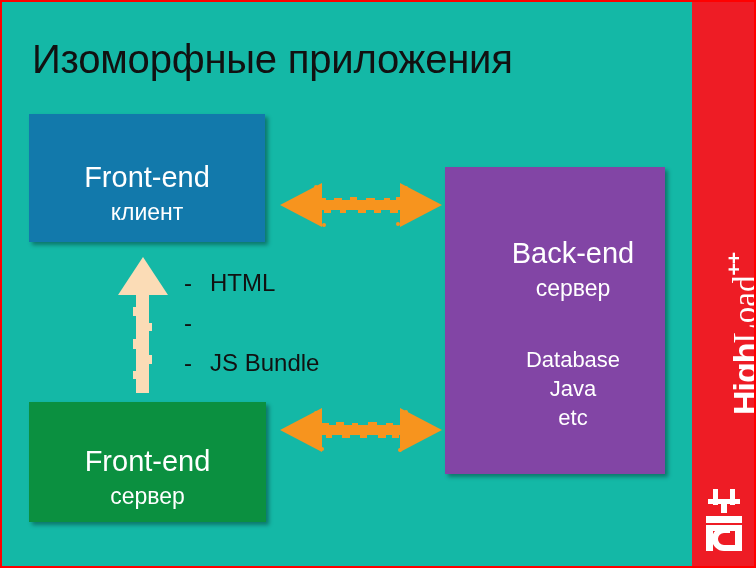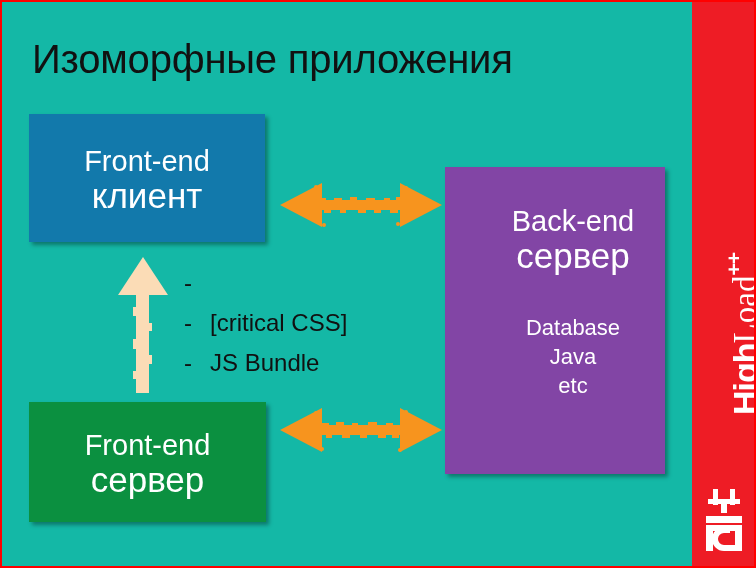--- a/index.html
+++ b/index.html
@@ -39,23 +39,24 @@
     flex-direction: column;
     align-items: center;
     justify-content: center;
     color: #ffffff;
     box-shadow: 3px 3px 4px rgba(0,0,0,0.35);
     text-align: center;
   }
   .box .l1 {
     font-size: 29px;
     line-height: 36px;
+    margin-top: 32px;
   }
   .box .l2 {
-    font-size: 35px;
+    font-size: 23px;
     line-height: 34px;
   }
   .box .sub {
     font-size: 22px;
     line-height: 29px;
     margin-top: 40px;
   }
 
   #box-client {
     left: 27px;
@@ -292,24 +293,24 @@
         <rect x="21" y="116" width="3" height="8"></rect>
         <circle cx="12" cy="38" r="2"></circle>
           <circle cx="50" cy="37" r="2"></circle>
       </g>
     </svg>
   </div>
 
   <div class="bullets">
     <div class="row">
       <span class="dash">-</span>
+      <span>HTML</span>
     </div>
     <div class="row">
       <span class="dash">-</span>
-      <span>[critical CSS]</span>
     </div>
     <div class="row">
       <span class="dash">-</span>
       <span>JS Bundle</span>
     </div>
   </div>
 
   <div id="brand-band">
     <div id="brand-text">
       <span class="hi">High</span>

